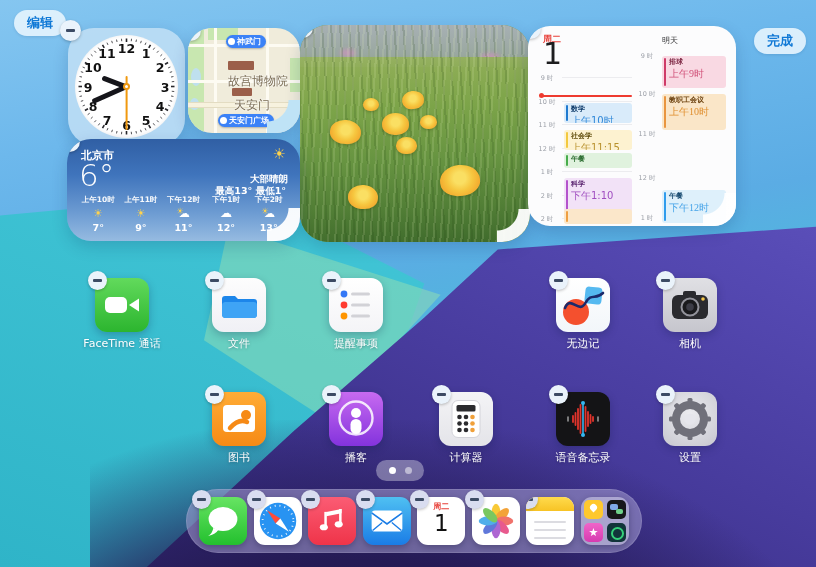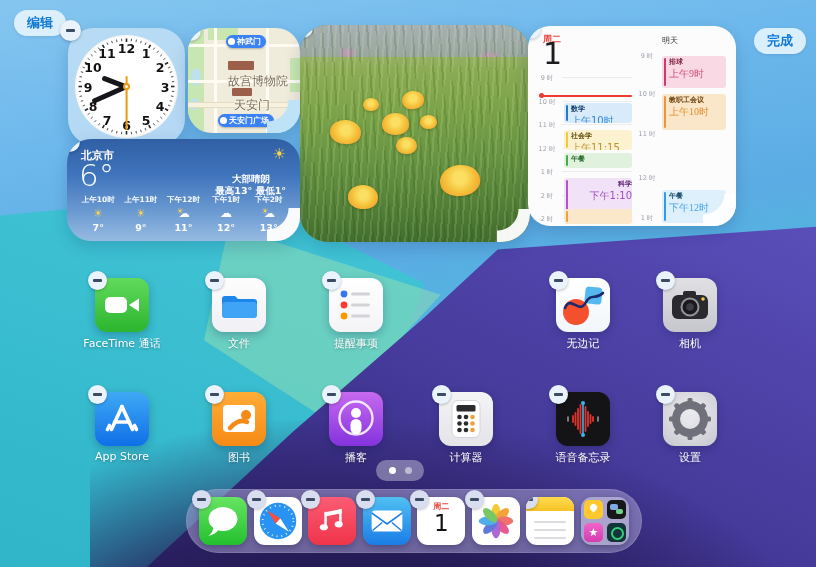--- a/index.html
+++ b/index.html
@@ -105,34 +105,34 @@
   .nowline::before { content:""; position:absolute; left:-1px; top:-2px; width:5px; height:5px; border-radius:50%; background:#ee3b30; }
   .ev { position:absolute; border-radius:3px; padding:2px 0 0 7px; overflow:hidden; }
   .ev::before { content:""; position:absolute; left:1.5px; top:2px; bottom:2px; width:2.5px; border-radius:2px; }
   .ev .t { display:block; font-size:7px; font-weight:bold; line-height:1.3; }
   .ev .s { display:block; font-size:10px; line-height:1.3; }
   .ev-l { left:36px; width:68px; }
   .ev-r { left:134px; width:64px;font-family:Liberation Serif, serif; }
   .ev-math   { top:77px;  height:20px; background:#d9ebfa; } .ev-math::before{background:#1f7ad0} .ev-math .t{color:#123f6e} .ev-math .s{color:#2e87d8}
   .ev-social { top:104px; height:20px; background:#fdf2d0; } .ev-social::before{background:#f3c93e} .ev-social .t{color:#63500f} .ev-social .s{color:#b8912c}
   .ev-lunch1 { top:127px; height:15px; background:#e0f2de; } .ev-lunch1::before{background:#47ad4b} .ev-lunch1 .t{color:#2c6e31}
-  .ev-sci    { top:152px; height:42px; background:#f2e2f7;text-align:right; } .ev-sci::before{background:#b452cc} .ev-sci .t{color:#5f2a74} .ev-sci .s{color:#a04ec0}
+  .ev-sci    { top:152px; height:42px; background:#f2e2f7; } .ev-sci::before{background:#b452cc} .ev-sci .t{color:#5f2a74} .ev-sci .s{color:#a04ec0}
   .ev-orange { top:183px; height:15px; background:#fbe7ca; } .ev-orange::before{background:#ef9f42}
   .ev-ball   { top:30px;  height:32px; background:#f9d9e3; } .ev-ball::before{background:#cf3a68} .ev-ball .t{color:#771e3b} .ev-ball .s{color:#d04f77}
   .ev-meet   { top:68px;  height:36px; background:#fae6c8; } .ev-meet::before{background:#e9953f} .ev-meet .t{color:#6e4310} .ev-meet .s{color:#e08f2f}
   .ev-lunch2 { top:164px; height:33px; background:#def0fb; } .ev-lunch2::before{background:#2f9ced} .ev-lunch2 .t{color:#174a70} .ev-lunch2 .s{color:#45a3e8}
 
   
   #weather-widget { left:67px; top:139px; width:233px; height:102px; border-radius:24px; overflow:hidden;
     background:linear-gradient(180deg,#305fa4 0%,#3f74bc 35%,#6c9bd2 72%,#96bbe1 100%); color:#fff; }
   .w-city { position:absolute; left:14px; top:9px; font-size:11px; font-weight:bold; }
   .w-temp { position:absolute; left:12px; top:19px; font-size:31px; font-weight:300; line-height:1.1; }
   .w-sun-big { position:absolute; right:14px; top:6px; font-size:15px; color:#ffd34d; }
   .w-sun-big::before { content:"☀"; }
-  .w-cond { position:absolute; right:30px; top:34px; font-size:9.5px; font-weight:bold; text-align:right; }
+  .w-cond { position:absolute; right:12px; top:34px; font-size:9.5px; font-weight:bold; text-align:right; }
   .w-hilo { position:absolute; right:14px; top:46px; font-size:9.5px; font-weight:bold; text-align:right; }
   .w-hours { position:absolute; left:10px; right:10px; bottom:8px; display:flex; justify-content:space-between; text-align:center; }
   .w-hour { width:44px; display:flex; flex-direction:column; gap:2px; align-items:center; }
   .w-hour .hl { font-size:7.5px; font-weight:bold; opacity:.95; white-space:nowrap; }
   .w-hour .ht { font-size:9.5px; font-weight:bold; }
   .wicon { height:13px; line-height:13px; font-size:11px; }
   .wicon[data-icon="sun"]::before { content:"☀"; color:#ffd34d; }
   .wicon[data-icon="cloud"]::before { content:"☁"; color:#fff; font-size:12px; }
   .wicon[data-icon="sun-cloud"]::before { content:"☀"; color:#ffd34d; font-size:8.5px; position:relative; top:-3px; left:2px; }
   .wicon[data-icon="sun-cloud"]::after { content:"☁"; color:#fff; font-size:11px; position:relative; left:-3px; }
@@ -489,33 +489,20 @@
           <rect x="9" y="17" width="36" height="24" rx="6" fill="#2a2a2e"></rect>
           <circle cx="27" cy="29" r="8.5" fill="#1a1a1d" stroke="#93939b" stroke-width="2"></circle>
           <circle cx="27" cy="29" r="3.8" fill="#3c3c46"></circle>
           <circle cx="40" cy="21" r="1.8" fill="#f5c84b"></circle>
         </svg>
       <div class="minus"></div>
     </div>
     <div class="label">相机</div>
   </div>
 
-  <div class="app-cell c1 r2">
-    <div class="app-icon ic-appstore">
-      <svg viewBox="0 0 54 54" stroke="#fff" stroke-width="3.6" stroke-linecap="round" fill="none">
-          <path d="M27 14.5 L16.5 37.5"></path>
-          <path d="M27 14.5 L37.5 37.5"></path>
-          <path d="M19.5 30 H34.5"></path>
-          <path d="M12.5 37.5 L14.5 33.5"></path>
-          <path d="M41.5 37.5 L39.5 33.5"></path>
-        </svg>
-      <div class="minus"></div>
-    </div>
-    <div class="label">App Store</div>
-  </div>
   <div class="app-cell c2 r2">
     <div class="app-icon ic-books">
       <svg viewBox="0 0 54 54">
           <rect x="11" y="13" width="32" height="27" rx="4" fill="#fff"></rect>
           <circle cx="34" cy="23" r="5" fill="#f68a16"></circle>
           <path d="M18 36 Q27 26 35 30" stroke="#f68a16" stroke-width="4.5" fill="none" stroke-linecap="round"></path>
         </svg>
       <div class="minus"></div>
     </div>
     <div class="label">图书</div>

